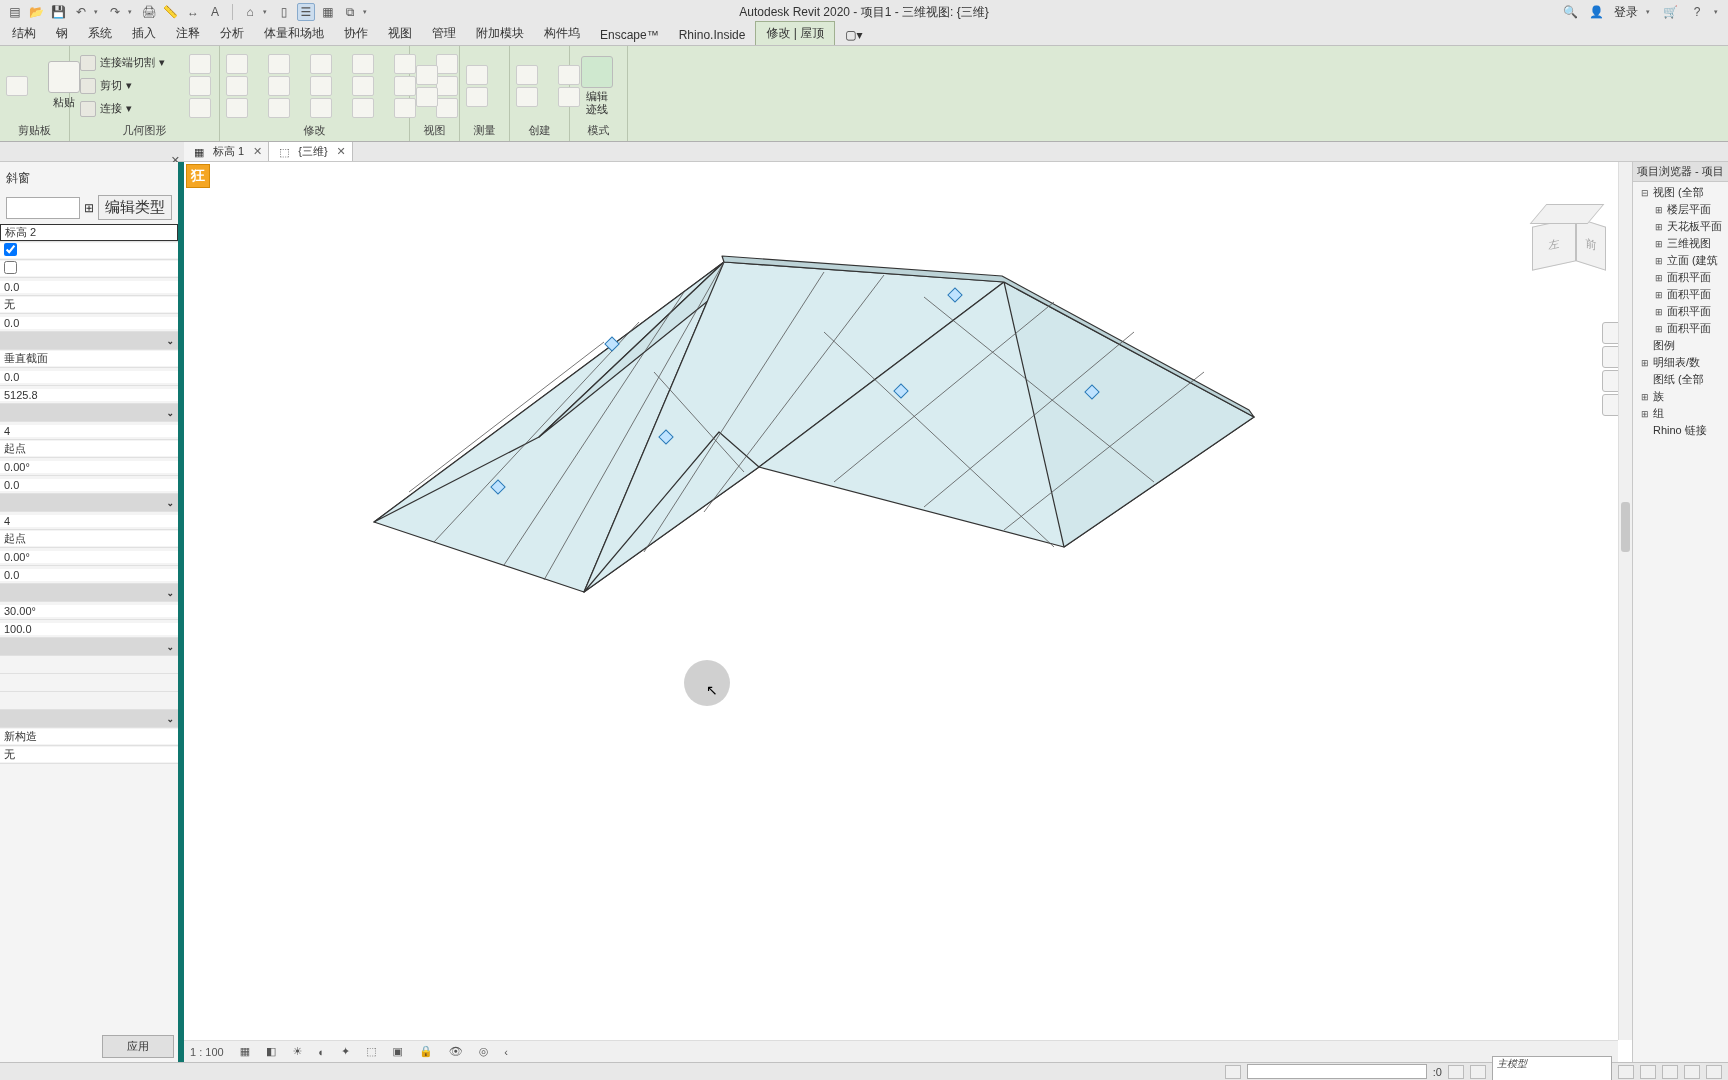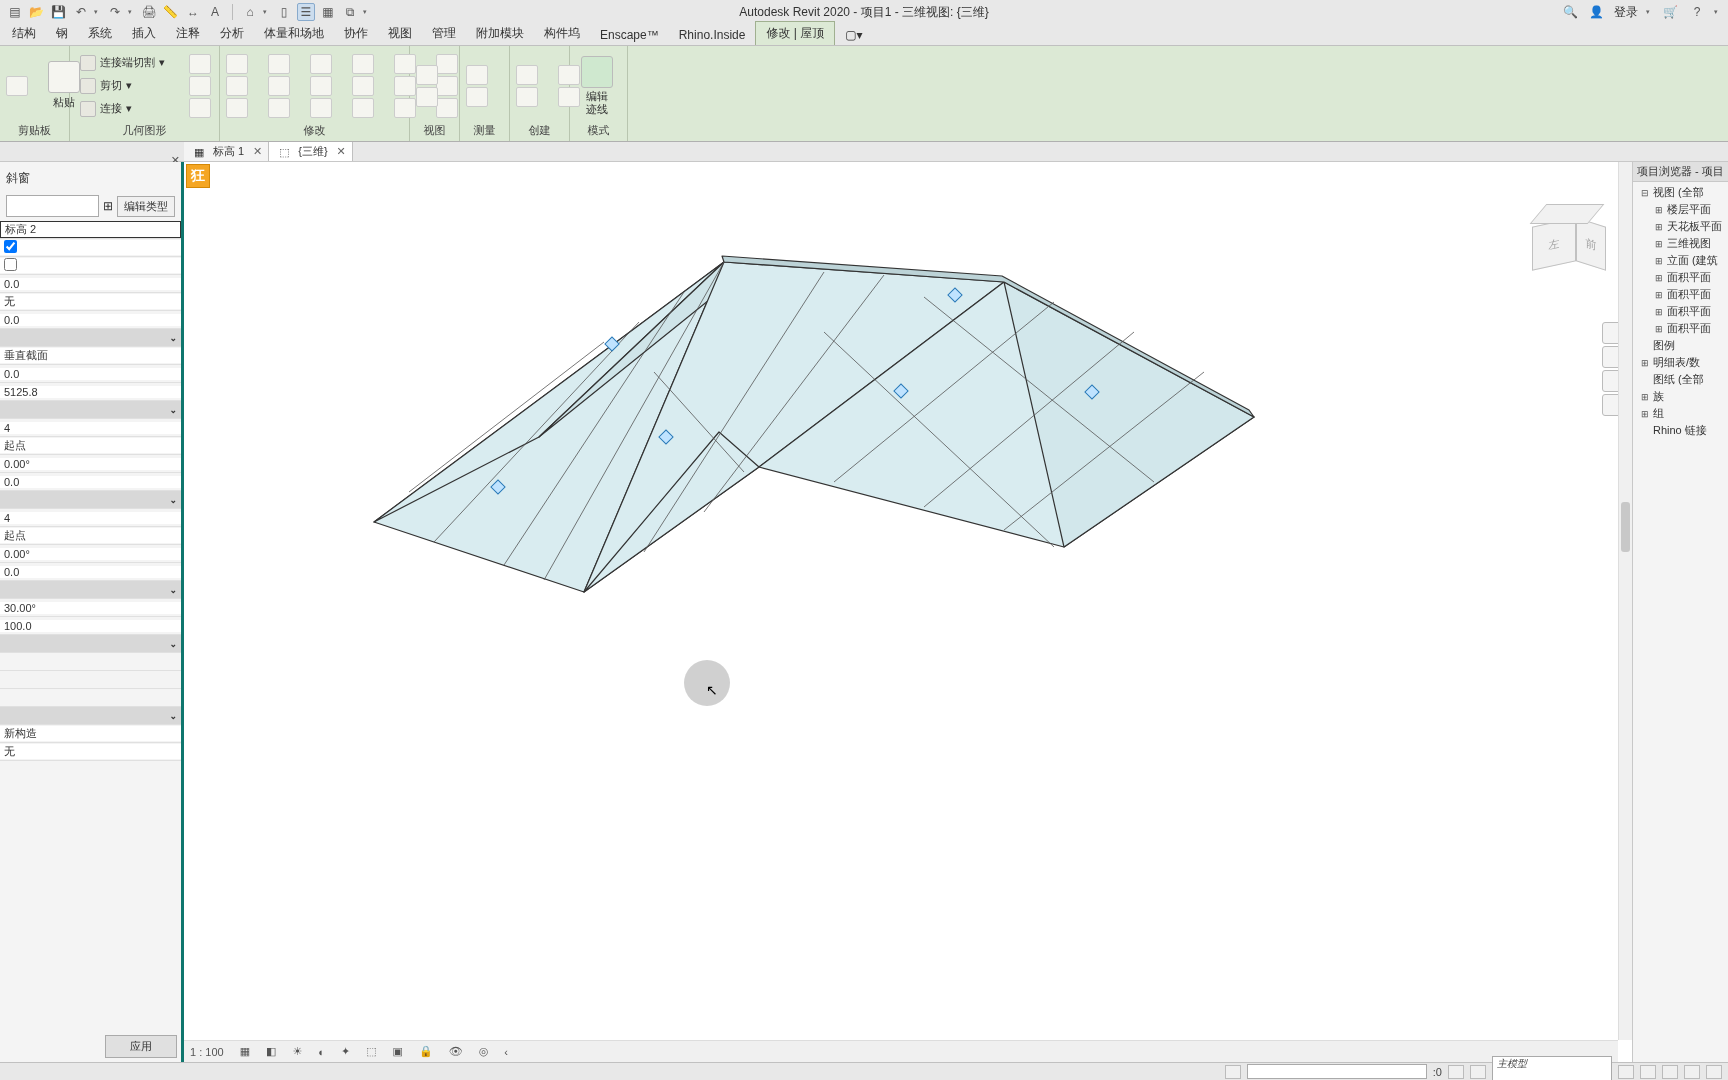--- a/index.html
+++ b/index.html
@@ -30,25 +30,25 @@
 .ricon { width:16px; height:16px; background:#e8e8e0; border:1px solid #bbb; border-radius:2px; display:inline-block; }
 
 
 .doctabs { height:20px; background:#e8e8e8; display:flex; align-items:center; border-bottom:1px solid #c8c8c8; }
 .dtab { padding:2px 24px 2px 10px; border-right:1px solid #c0c0c0; font-size:11px; position:relative; cursor:pointer; background:#f4f4f4; }
 .dtab .x { position:absolute; right:6px; top:3px; font-size:11px; color:#666; }
 .dtab-icon { display:inline-block; width:12px; height:12px; margin-right:4px; vertical-align:middle; }
 
 
 .main { position:absolute; top:162px; bottom:18px; left:0; right:0; display:flex; }
-.props { width:184px; background:#f4f4f4; border-right:3px solid #0f766e; display:flex; flex-direction:column; overflow:hidden; }
+.props { width:184px; background:#f4f4f4; border-right:6px solid #0f766e; display:flex; flex-direction:column; overflow:hidden; }
 .props-head { padding:8px 6px 4px; font-size:12px; }
 .props-type { display:flex; gap:4px; padding:4px 6px; align-items:center; }
 .props-type select, .type-combo { flex:1; height:22px; border:1px solid #aaa; background:#fff; }
-.edit-type { padding:2px 6px; border:1px solid #aaa; background:#f0f0f0; cursor:pointer; font-size:11px; }
+.edit-type { padding:2px 6px; border:1px solid #aaa; background:#f0f0f0; cursor:pointer; font-size:15px; }
 .prop-grid { flex:1; overflow:auto; font-size:11px; }
 .prow { display:flex; height:18px; border-bottom:1px solid #e0e0e0; align-items:center; }
 .prow.group { background:#d8d8d8; font-weight:bold; justify-content:flex-end; padding-right:4px; }
 .prow.group .chev { font-size:9px; }
 .pval { flex:1; padding:0 4px; background:#fff; }
 .pval.edit { border:1px solid #333; background:#fff; }
 .pval.chk { background:#fff; }
 .apply-bar { display:flex; justify-content:flex-end; padding:4px; }
 .apply-btn { padding:3px 24px; background:#e0e0e0; border:1px solid #aaa; font-size:11px; cursor:pointer; }
 

